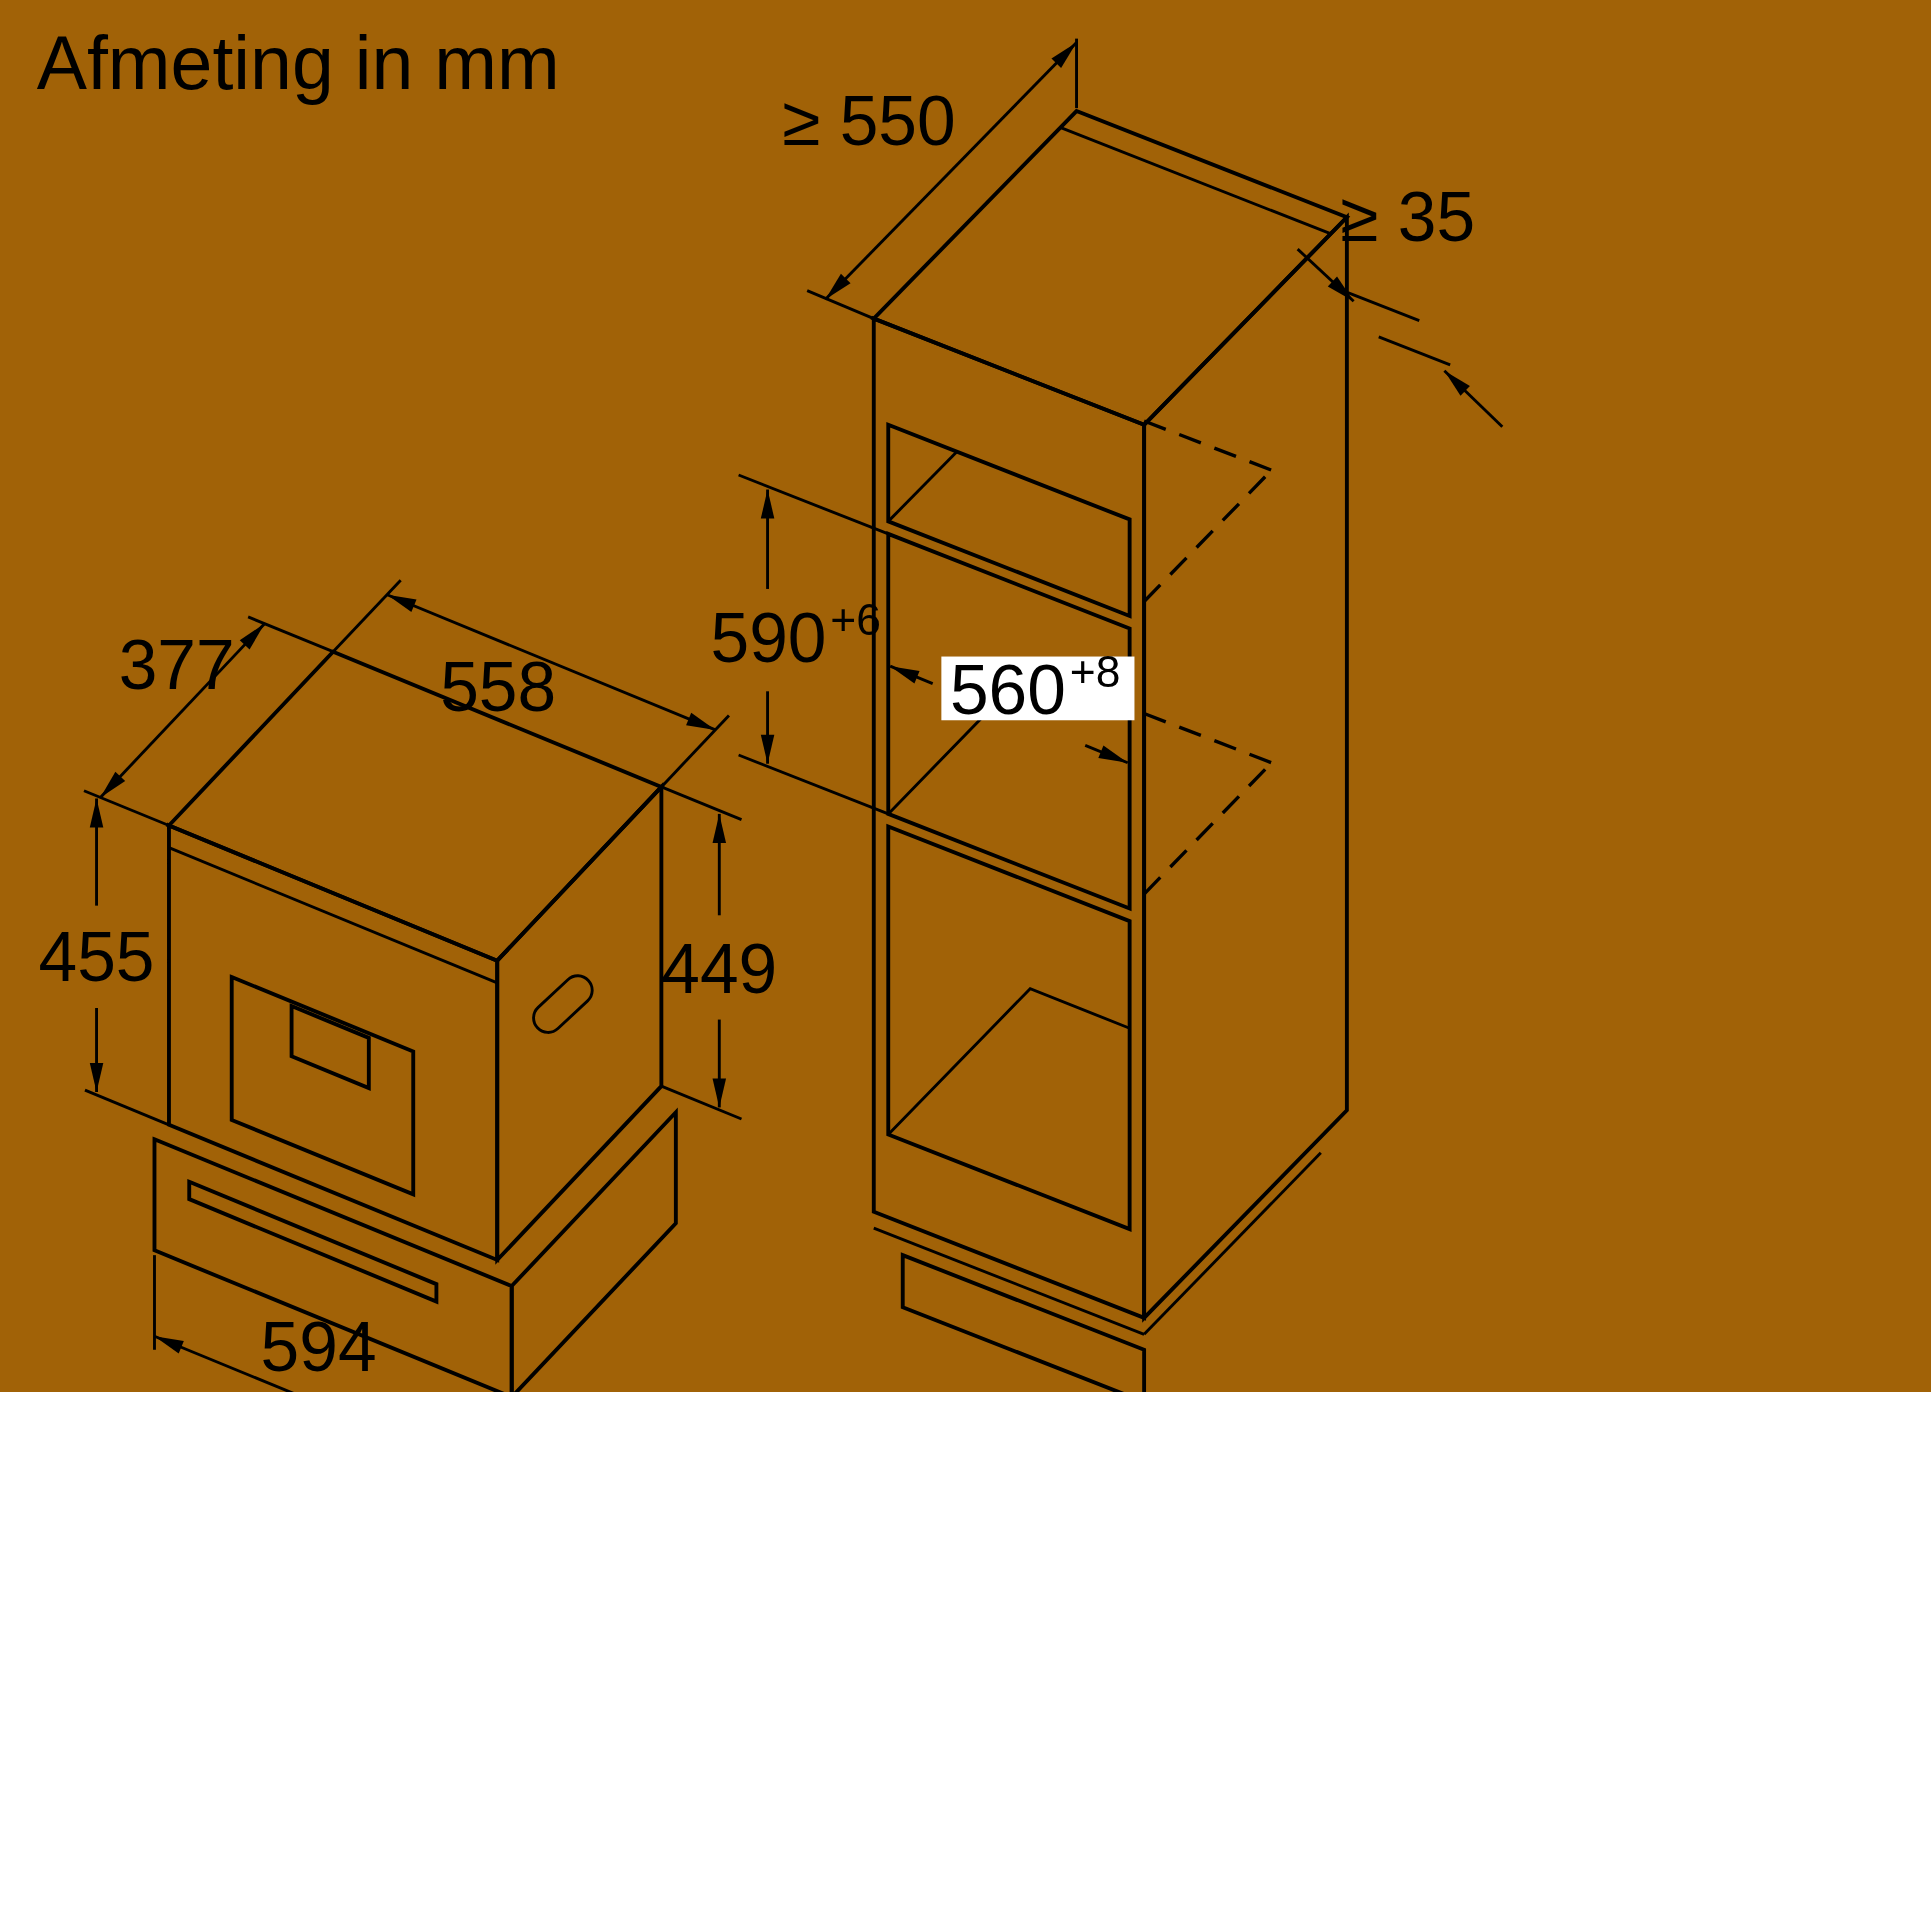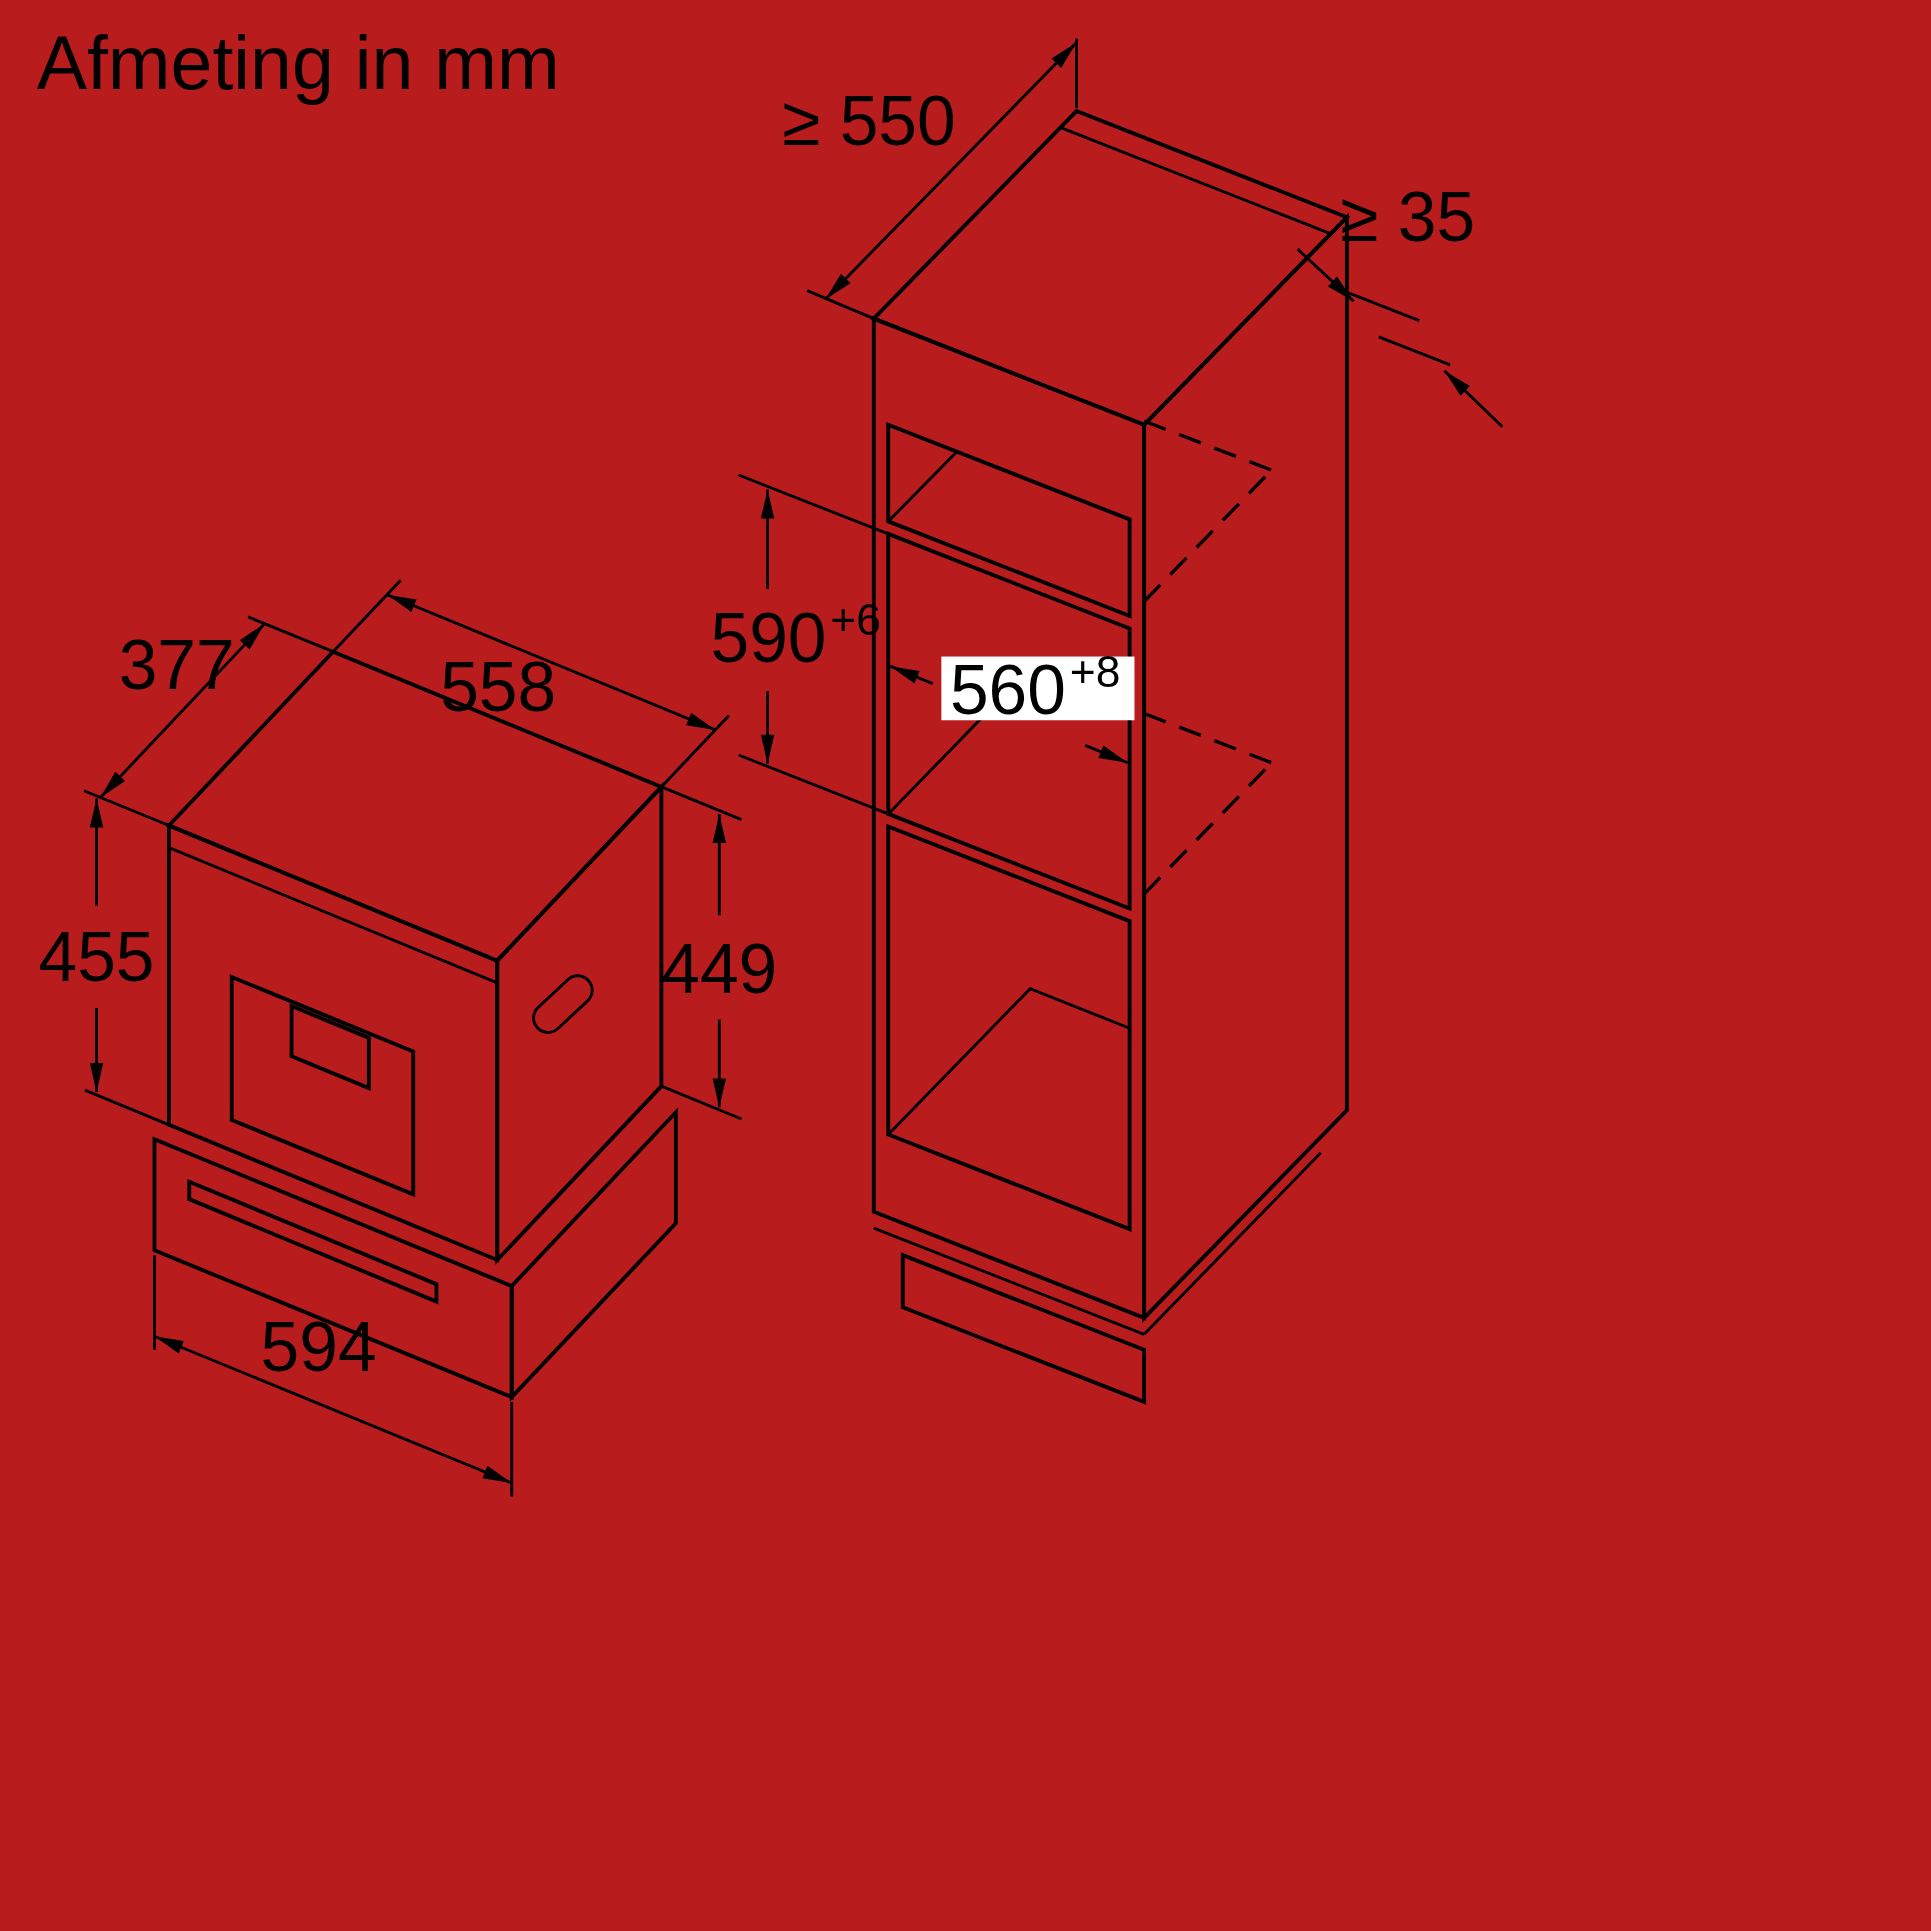--- a/index.html
+++ b/index.html
@@ -1,16 +1,16 @@
 <!DOCTYPE html>
 <html><head>
 <meta charset="utf-8">
 <style>
   html,body { margin:0; padding:0; background:#ffffff; }
-  .stage { width:1931px; height:1931px; position:relative; background:#b91c1c; overflow:hidden; }
+  .stage { width:1931px; height:1392px; position:relative; background:#a16207; overflow:hidden; }
   svg { display:block; }
   svg text { font-family:"Liberation Sans", sans-serif; fill:#000; }
   .title   { font-size:78px; }
   .lbl     { font-size:72px; }
   .sup     { font-size:46px; }
   .outline { fill:none; stroke:#000; stroke-width:4; stroke-linejoin:miter; }
   .thin    { fill:none; stroke:#000; stroke-width:3; }
   .dash    { fill:none; stroke:#000; stroke-width:3.5; stroke-dasharray:24 15; }
   .whitebg { fill:#ffffff; stroke:none; }
 </style>

